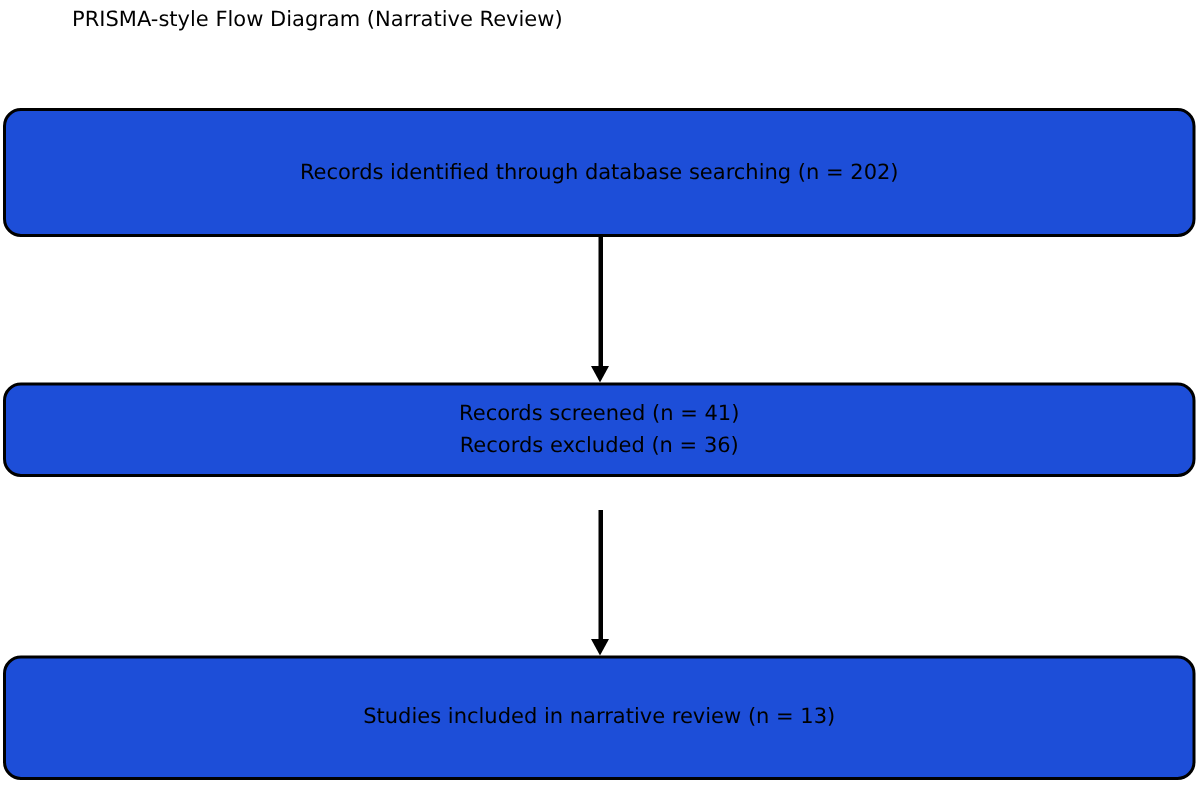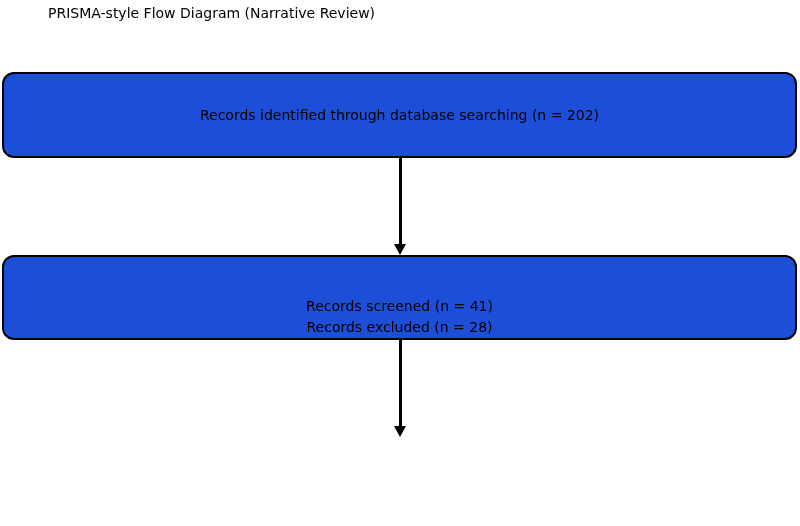--- a/index.html
+++ b/index.html
@@ -37,21 +37,21 @@
     display: flex;
     flex-direction: column;
     align-items: center;
     justify-content: center;
     font-size: 14px;
     line-height: 21px;
     color: #000000;
     text-align: center;
   }
   .box-identification { top: 72px;  height: 86px; }
-  .box-screening      { top: 255px; height: 85px; justify-content: flex-end; }
+  .box-screening      { top: 255px; height: 63px; }
   .box-included       { top: 437px; height: 83px; }
 
   .arrow-line {
     position: absolute;
     left: 399.25px;
     width: 2.5px;
     background: #000000;
   }
   .arrow-head {
     position: absolute;
@@ -76,20 +76,23 @@
 
   <div class="flow-box box-identification">
     <span>Records identified through database searching (n = 202)</span>
   </div>
 
   <div class="arrow-line arrow-line-1"></div>
   <div class="arrow-head arrow-head-1"></div>
 
   <div class="flow-box box-screening">
     <span>Records screened (n = 41)</span>
-    <span>Records excluded (n = 28)</span>
+    <span>Records excluded (n = 36)</span>
   </div>
 
   <div class="arrow-line arrow-line-2"></div>
   <div class="arrow-head arrow-head-2"></div>
 
+  <div class="flow-box box-included">
+    <span>Studies included in narrative review (n = 13)</span>
+  </div>
 
 </div>
 
 </body></html>

